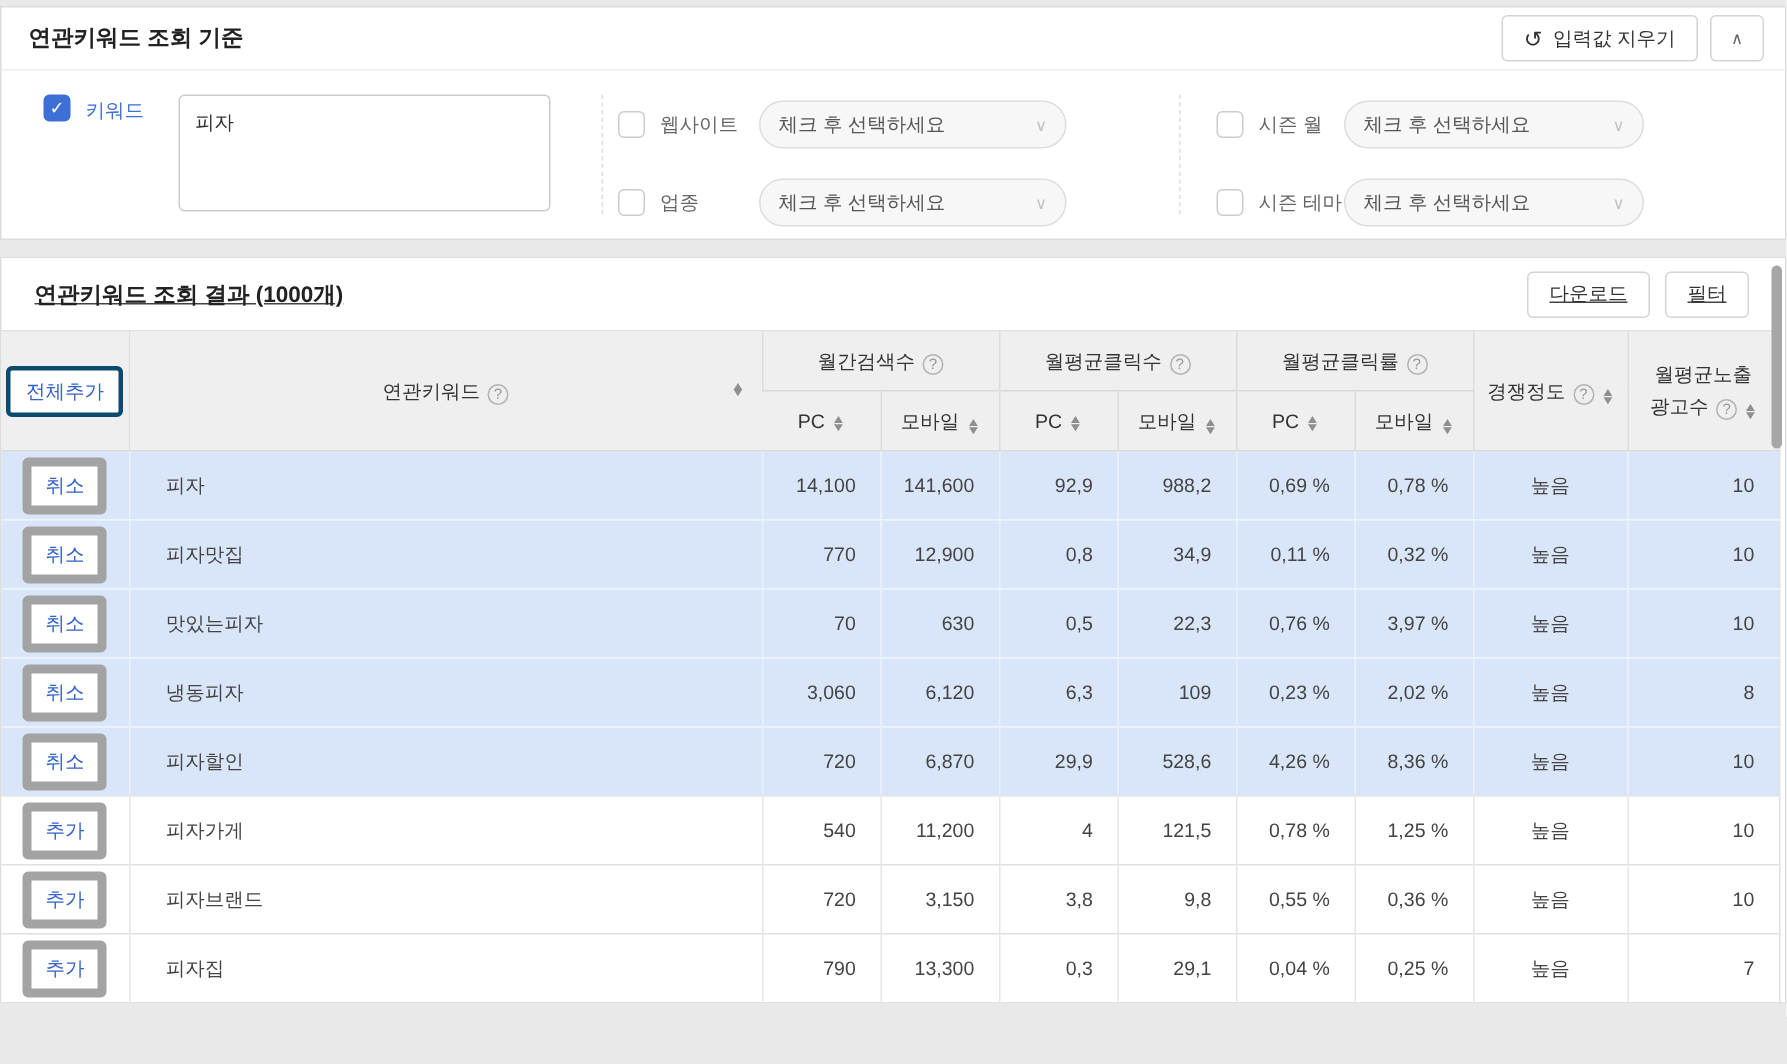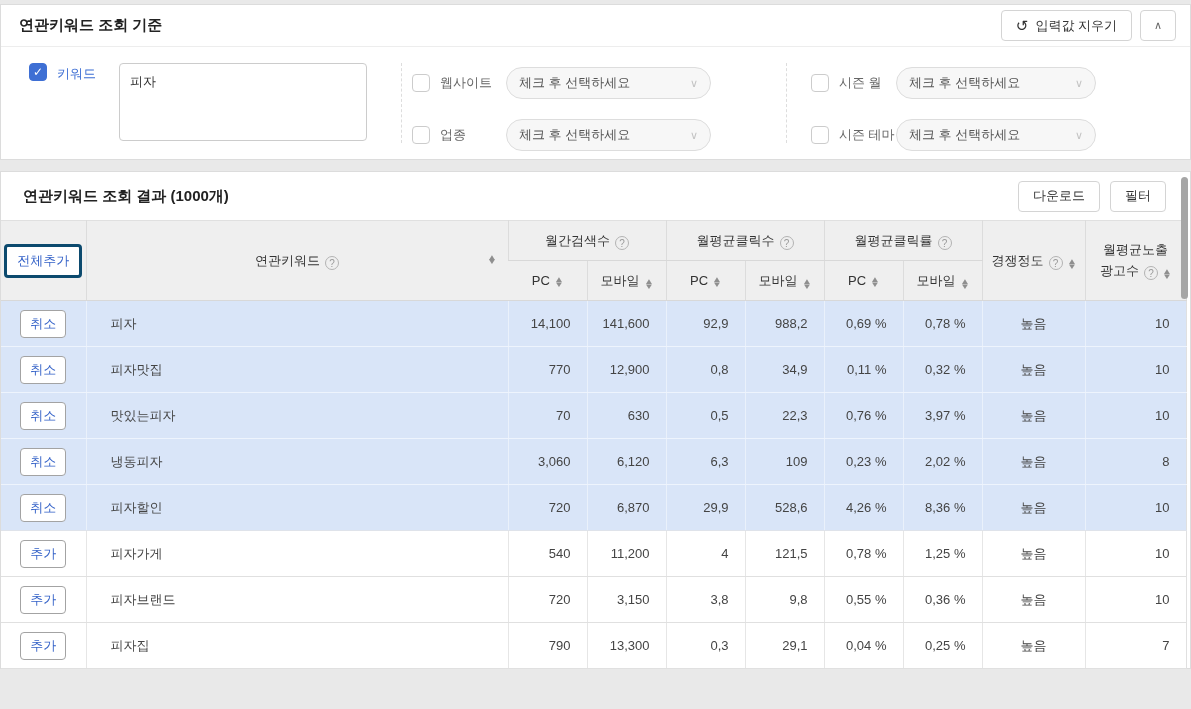--- a/index.html
+++ b/index.html
@@ -55,21 +55,21 @@
   .col-right .select-box { width:200px; }
   .chev { margin-left:auto; color:#c3c3c3; font-size:11px; }
 
   .criteria-footer { height:52px; background:#f4f4f4; border-top:1px solid #e6e6e6;
     display:flex; align-items:center; justify-content:center; }
   .btn-submit { background:#4a7edd; color:#fff; border:1px solid #4173cf; border-radius:3px;
     height:32px; padding:0 15px; font-size:14px; cursor:pointer; }
 
   
   .results-card { margin-top:11px; position:relative; height:498px; }
-  .results-header { height:48px; display:flex; align-items:center; padding:0 24px 0 22px; }
+  .results-header { height:48px; display:flex; align-items:center; padding:0 24px 0 22px;text-decoration:underline; }
   .results-title { font-size:15px; font-weight:bold; color:#222; }
   .results-actions { margin-left:auto; display:flex; gap:10px; }
 
   table.kw-table { border-collapse:collapse; table-layout:fixed; width:1185px;
     border-top:1px solid #e0e0e0; border-right:1px solid #e0e0e0; }
   .kw-table th {
     background:#efefef; font-weight:normal; font-size:13px; color:#333;
     height:40px; border-left:1px solid #dcdcdc; border-bottom:1px solid #d8d8d8;
     text-align:center; vertical-align:middle;
   }
@@ -86,21 +86,21 @@
   .th-kw { position:relative; }
   .th-kw .sort-abs { position:absolute; right:12px; top:50%; transform:translateY(-50%); }
   .help { display:inline-block; width:14px; height:14px; border:1px solid #b3b3b3; border-radius:50%;
     font-size:10px; line-height:13px; text-align:center; color:#999; background:#fff; cursor:pointer; }
   th .help { background:transparent; }
   .sort { display:inline-flex; flex-direction:column; align-items:center; line-height:0.62;
     font-size:8px; color:#8f8f8f; cursor:pointer; letter-spacing:0; }
   .sort i { font-style:normal; transform:scaleX(1.25); }
 
   .td-action { text-align:center; }
-  .btn-row { background:#fff; border:1px solid #a3a3a3; color:#3462c8; border-radius:4px;
+  .btn-row { background:#fff; border:6px solid #a3a3a3; color:#3462c8; border-radius:4px;
     padding:4px 9px; font-size:13px; cursor:pointer; }
   .btn-addall { background:#fff; border:3px solid #0c4a6e; color:#3462c8; border-radius:4px;
     padding:5px 10px; font-size:13px; cursor:pointer; }
   .td-kw { text-align:left; padding-left:24px; color:#2f63c9; }
   .td-kw span { cursor:pointer; }
   .num { text-align:right; padding-right:16px; }
   .ctr { text-align:center; }
 
   .vscroll-thumb { position:absolute; top:5px; right:2px; width:7px; height:122px;
     background:#a6a6a6; border-radius:4px; }

